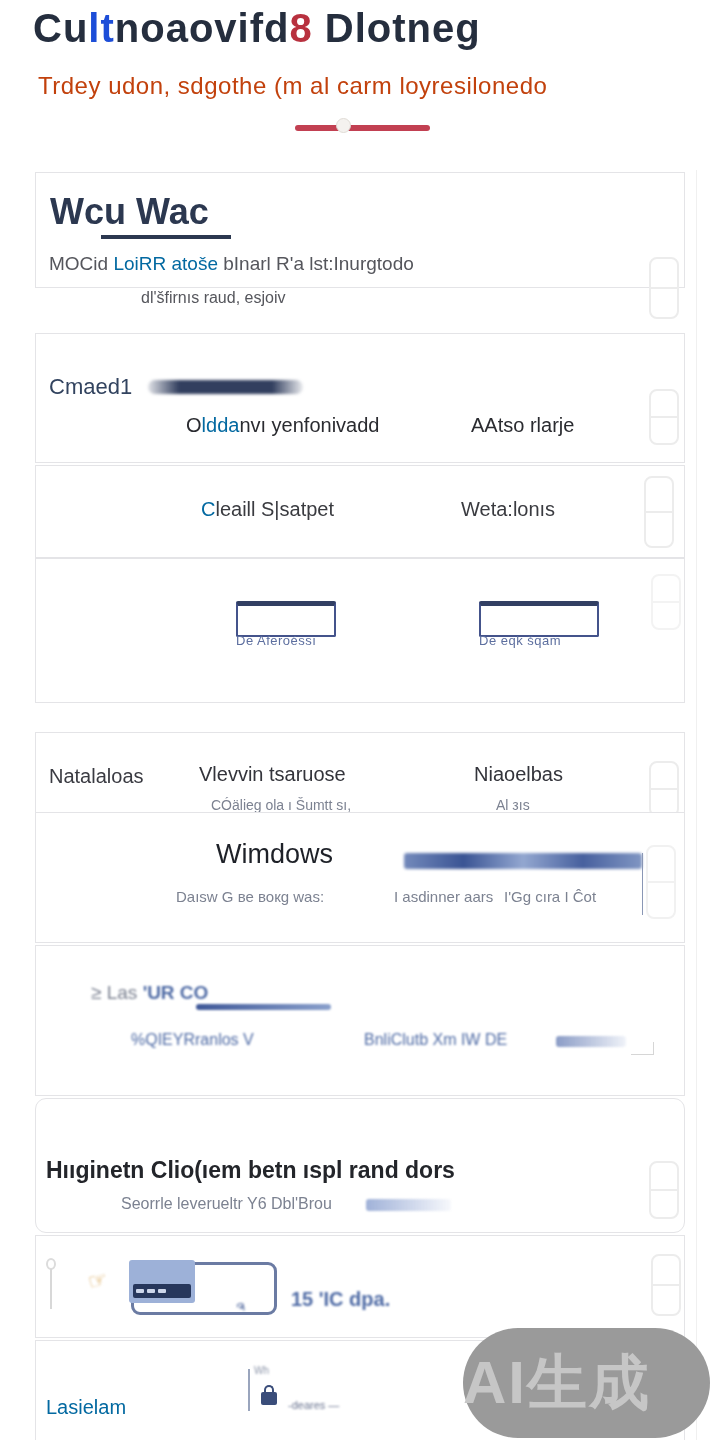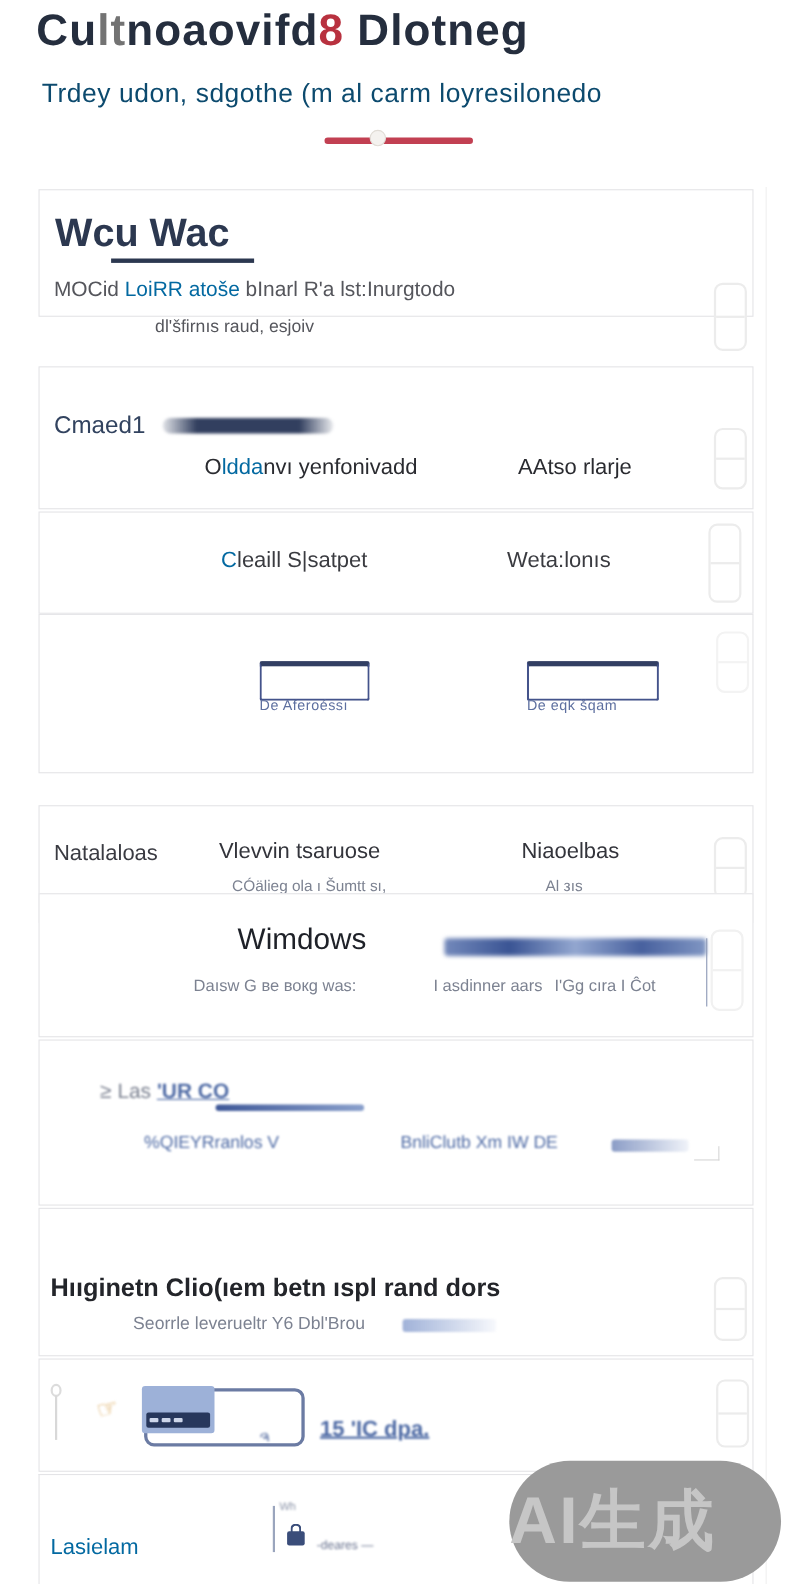--- a/index.html
+++ b/index.html
@@ -1,42 +1,42 @@
 <!DOCTYPE html>
 <html><head>
 <meta charset="utf-8">
 <style>
   html,body{margin:0;padding:0;background:#fdfdfd;}
   #screen{position:relative;width:720px;height:1440px;overflow:hidden;background:#ffffff;
           font-family:"Liberation Sans","DejaVu Sans",sans-serif;color:#55565c;}
   .abs{position:absolute;}
   
   .page-title{left:33px;top:6px;font-size:40px;font-weight:bold;color:#252e3e;letter-spacing:1px;filter:blur(0.4px);}
-  .page-title .red{color:#737373;}
+  .page-title .red{color:#1d4ed8;}
   .page-title .red2{color:#b8313f;}
-  .page-subtitle{left:38px;top:72px;font-size:24px;color:#0c4a6e;letter-spacing:0.5px;filter:blur(0.5px);}
+  .page-subtitle{left:38px;top:72px;font-size:24px;color:#c2410c;letter-spacing:0.5px;filter:blur(0.5px);}
   .divider{left:295px;top:125px;width:135px;height:6px;background:#c24052;border-radius:3px;filter:blur(0.4px);}
   .divider-knob{left:336px;top:118px;width:13px;height:13px;border-radius:50%;background:#f4f2ef;border:1px solid #e0dcd6;}
   
   .card{position:absolute;left:35px;width:650px;background:#ffffff;border:1px solid #e4e4e7;box-sizing:border-box;}
   .toggle{position:absolute;width:30px;border:2px solid #ececec;border-radius:8px;background:#fff;display:flex;flex-direction:column;box-sizing:border-box;}
   .toggle .cell{flex:1;}
   .toggle .cell + .cell{border-top:2px solid #ececec;}
   .g{filter:blur(0.35px);}
   .h1{font-size:36px;font-weight:bold;color:#2c3850;}
   .navy{color:#32435f;}
   .orange{color:#0369a1;}
   .blue{color:#4f6ba5;}
   .gray{color:#7c8291;}
   .blob{background:linear-gradient(90deg,rgba(50,63,95,0.15),#323f5f 20%,#323f5f 80%,rgba(50,63,95,0.1));border-radius:7px;filter:blur(1.5px);}
   .bluebar2{background:linear-gradient(90deg,#7389bb,#3a5494 25%,#93a7d0 50%,#47609e 75%,#8096c3);filter:blur(1.8px);border-radius:3px;}
   .outline-box{border:2px solid #44538b;border-top:5px solid #323f63;background:#fff;border-radius:2px;filter:blur(0.5px);box-sizing:border-box;}
   .mini-label{font-size:13px;color:#5d6f9f;filter:blur(0.6px);letter-spacing:0.5px;}
   .vline{background:#8a97b5;width:1px;}
-  .link-underline{text-decoration:underline;}
+  .link-underline{}
   .blur1{filter:blur(0.8px);}
   .blur2{filter:blur(1.2px);}
   .watermark{left:463px;top:1328px;width:247px;height:110px;background:#9a9a9a;border-radius:55px;z-index:20;
              display:flex;align-items:center;}
   .watermark span{font-size:60px;font-weight:bold;color:#c6c6c6;letter-spacing:2px;}
   .frame{border:3px solid #6b7ba3;border-radius:9px;filter:blur(0.7px);box-sizing:border-box;background:transparent;}
   .thumb{background:#9db1d8;border-radius:3px;}
   .thumb-inner{position:absolute;left:4px;bottom:5px;right:4px;height:14px;background:#27375c;border-radius:2px;display:flex;align-items:center;gap:3px;padding-left:3px;}
   .thumb-inner i{display:block;width:8px;height:4px;background:#cdd6ea;border-radius:1px;}
   .pin-line{width:2px;background:#d8d8d8;}
@@ -125,21 +125,21 @@
 
   <div class="card" style="top:945px;height:151px;">
     <div class="abs blur1" style="left:55px;top:36px;font-size:19px;"><span class="gray">≥ Las</span> <span class="blue link-underline" style="font-weight:bold;">'UR CO</span></div>
     <div class="abs blur2" style="left:160px;top:58px;width:135px;height:6px;background:linear-gradient(90deg,#3f5898,#8aa0cc);border-radius:3px;"></div>
     <div class="abs blue blur1" style="left:95px;top:85px;font-size:16px;">%QIEYRranlos  V</div>
     <div class="abs blue blur1" style="left:328px;top:85px;font-size:16px;">BnliClutb   Xm IW DE</div>
     <div class="abs blur2" style="left:520px;top:90px;width:70px;height:11px;background:linear-gradient(90deg,rgba(110,132,184,0.8),rgba(180,195,225,0.2));border-radius:3px;"></div>
     <div class="abs" style="left:595px;top:96px;width:22px;height:12px;border-bottom:1px solid #d6d6d6;border-right:1px solid #d6d6d6;"></div>
   </div>
 
-  <div class="card" style="top:1098px;height:135px;">
+  <div class="card" style="top:1098px;height:135px;border-radius:11px;">
     <div class="abs g" style="left:10px;top:58px;font-size:23px;font-weight:600;color:#23252a;">Hııginetn Clio(ıem betn ıspl rand dors</div>
     <div class="abs g gray" style="left:85px;top:96px;font-size:16px;">Seorrle leverueltr  Y6 Dbl'Brou</div>
     <div class="abs blur2" style="left:330px;top:100px;width:85px;height:12px;background:linear-gradient(90deg,rgba(120,145,200,0.7),rgba(200,210,235,0.15));border-radius:3px;"></div>
     <div class="abs g gray" style="left:428px;top:108px;font-size:16px;margin-top:48px;">DO E2xnahs</div>
     <div class="toggle" style="left:613px;top:62px;height:58px;">
         <div class="cell"></div>
         <div class="cell"></div>
       </div>
   </div>
 

